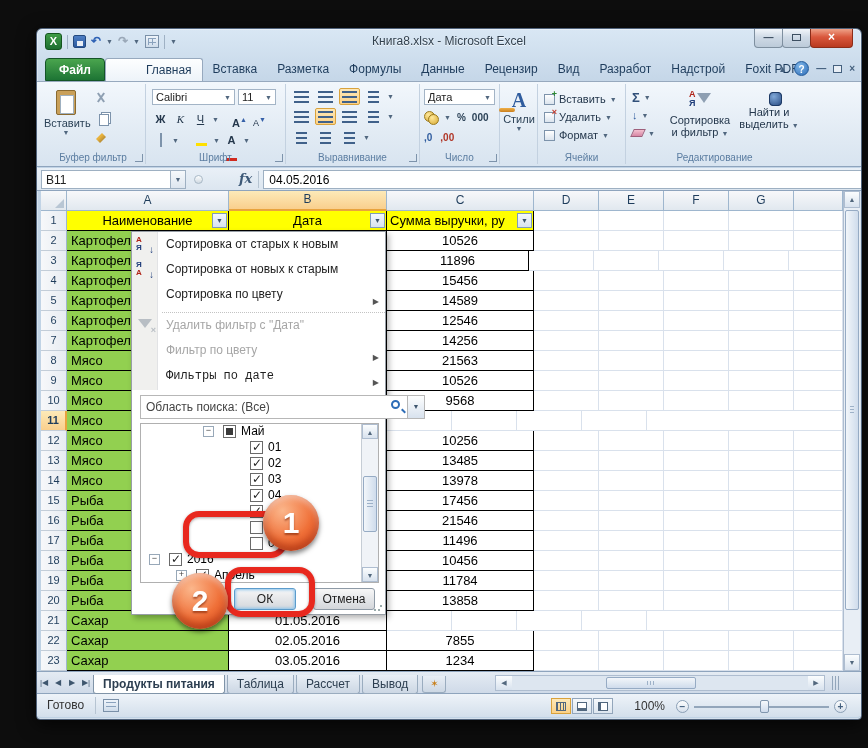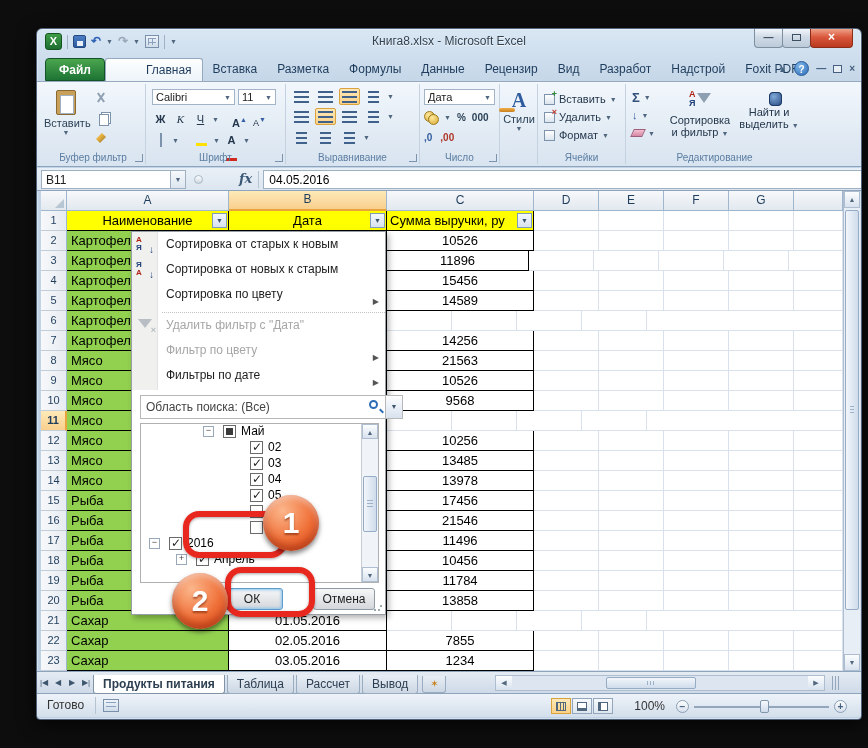--- a/index.html
+++ b/index.html
@@ -132,36 +132,36 @@
   .mitem { position:relative; height:25px; font-size:12px; color:#1e1e1e; line-height:24px; padding-left:34px; }
   .mitem.dis { color:#a6a6a6; }
   .msep { height:6px; margin-left:30px; border-bottom:1px dotted #c3c3c3; margin-bottom:0; }
   .subarrow { position:absolute; right:6px; top:8px; font-size:8px; color:#555; }
   .micon { position:absolute; left:4px; top:3px; width:20px; height:19px; }
   .micon .ltrs { position:absolute; left:0; top:1px; font:bold 8px/8px "Liberation Sans",sans-serif; }
   .micon .ra { color:#b02418; display:block; } .micon .rb { color:#1f3d7a; display:block; }
   .micon .dar { position:absolute; right:2px; top:3px; color:#1f3d7a; font-size:10px; }
   .micon .fun { position:absolute; left:2px; top:3px; width:0; height:0; border-left:7px solid transparent; border-right:7px solid transparent; border-top:9px solid #b8bec4; }
   .micon .funx { position:absolute; right:0; bottom:0; color:#b8bec4; font:bold 9px/9px "Liberation Sans",sans-serif; }
-  .fsearch { position:absolute; left:8px; top:163px; width:263px; height:24px; border:1px solid #b7b7b7; background:#fff; }
+  .fsearch { position:absolute; left:8px; top:163px; width:285px; height:24px; border:1px solid #b7b7b7; background:#fff; }
   .fsearch-text { position:absolute; left:5px; top:4px; font-size:12px; color:#444; }
   .mag { position:absolute; right:24px; top:4px; width:9px; height:9px; border:2px solid #2e6db7; border-radius:50%; }
   .mag::after { content:""; position:absolute; left:8px; top:8px; width:5px; height:2px; background:#2e6db7; transform:rotate(45deg); }
   .fsearch-drop { position:absolute; right:0; top:0; width:17px; height:22px; background:linear-gradient(#fdfefe,#d8e2ee); border-left:1px solid #b7b7b7; text-align:center; font-size:7px; color:#3e566e; line-height:21px; }
   .flist { position:absolute; left:8px; top:191px; width:239px; height:160px; border:1px solid #b0b0b0; background:#fff; overflow:hidden; }
   .trow { position:relative; height:16px; font-size:12px; color:#000; line-height:15px; }
   .exp { position:absolute; top:2px; width:11px; height:11px; border:1px solid #98a8b8; background:#fff; font:9px/9px "Liberation Mono",monospace; text-align:center; color:#444; }
   .tcb { position:absolute; top:1px; width:13px; height:13px; border:1px solid #6a6a6a; background:#fff; }
   .tcb.checked::after { content:"✓"; position:absolute; left:1px; top:-2px; font:bold 12px/14px "DejaVu Sans",sans-serif; color:#222; }
   .tcb.mixed::after { content:""; position:absolute; left:2px; top:2px; width:7px; height:7px; background:#3a3a3a; }
   .tlabel { position:absolute; top:0; }
   .flscroll { position:absolute; right:0; top:0; bottom:0; width:17px; background:#f0f3f7; border-left:1px solid #c6cdd5; }
   .flthumb { position:absolute; left:1px; right:1px; top:52px; height:56px; background:linear-gradient(90deg,#f2f6fa,#cfdcec); border:1px solid #96abc4; border-radius:2px; }
   .flthumb::after { content:""; position:absolute; left:3px; right:3px; top:50%; height:7px; margin-top:-4px; background:repeating-linear-gradient(to bottom,#9db1c8 0 1px,transparent 1px 3px); }
-  .fbtns { position:absolute; left:0; right:10px; top:356px; height:22px; display:flex; justify-content:flex-end; gap:30px; }
+  .fbtns { position:absolute; left:0; right:10px; top:356px; height:22px; display:flex; justify-content:flex-end; gap:17px; }
   .dbtn { width:62px; height:22px; border:1px solid #8e9aa6; border-radius:3px; background:linear-gradient(#f7f7f7,#e3e5e8 55%,#d4d7db); font-size:12px; color:#1e1e1e; text-align:center; line-height:20px; }
   .dbtn.ok { border-color:#5c9ccc; box-shadow:0 0 3px 1px #8cc4ec inset; }
   .fgrip { position:absolute; right:2px; bottom:2px; width:10px; height:10px; background:
      radial-gradient(circle 1px at 2px 8px,#9aa 99%,transparent), radial-gradient(circle 1px at 6px 8px,#9aa 99%,transparent),
      radial-gradient(circle 1px at 8px 4px,#9aa 99%,transparent), radial-gradient(circle 1px at 6px 4px,transparent 99%,transparent); }
 
   
   .co-rect { position:absolute; border:6px solid #e8281e; border-radius:16px; box-shadow:0 1px 3px rgba(0,0,0,.35), inset 0 1px 3px rgba(0,0,0,.35); z-index:60; }
   .co-circle { position:absolute; width:56px; height:56px; border-radius:50%;
      background:radial-gradient(circle at 35% 28%,#fbb68b,#f07038 55%,#dd4a1e);
@@ -496,20 +496,21 @@
           <div class="cell plain" style="width: 65px;"></div>
           <div class="cell plain" style="width: 65px;"></div>
           <div class="cell plain" style="width: 65px;"></div>
           <div class="cell plain" style="width: 65px;"></div>
           <div class="cell plain" style="flex: 1 1 0%;"></div>
         </div>
         <div class="grow">
           <div class="rn">6</div>
           <div class="cell tbl name" style="width: 162px;">Картофель</div>
           <div class="cell tbl ctr" style="width: 158px;"></div>
+          <div class="cell tbl ctr" style="width: 147px;">12546</div>
           <div class="cell plain" style="width: 65px;"></div>
           <div class="cell plain" style="width: 65px;"></div>
           <div class="cell plain" style="width: 65px;"></div>
           <div class="cell plain" style="width: 65px;"></div>
           <div class="cell plain" style="flex: 1 1 0%;"></div>
         </div>
         <div class="grow">
           <div class="rn">7</div>
           <div class="cell tbl name" style="width: 162px;">Картофель</div>
           <div class="cell tbl ctr" style="width: 158px;"></div>
@@ -720,33 +721,37 @@
             </span>
             <span class="dar">↓</span>
           </div></div>
         <div class="mitem"><div style="display: inline;">Сортировка по цвету</div><div class="subarrow">▶</div></div>
         <div class="msep"></div>
         <div class="mitem dis"><div style="display: inline;">Удалить фильтр с "Дата"</div><div class="micon">
             <span class="fun"></span>
             <span class="funx">×</span>
           </div></div>
         <div class="mitem dis"><div style="display: inline;">Фильтр по цвету</div><div class="subarrow">▶</div></div>
-        <div class="mitem"><div style="display: inline;">Фильтры по дате</div><div class="subarrow">▶</div></div>
+        <div class="mitem"><div style="display: inline; font-family: Liberation Mono, monospace;">Фильтры по дате</div><div class="subarrow">▶</div></div>
       </div>
     <div class="fsearch">
       <span class="fsearch-text">Область поиска: (Все)</span>
       <span class="mag"></span>
       <span class="fsearch-drop">▼</span>
     </div>
     <div class="flist">
       <div id="tree">
           <div class="trow">
             <div class="exp" style="left: 62px;">−</div>
             <div class="tcb mixed" style="left: 82px;"></div>
             <div class="tlabel" style="left: 100px;">Май</div>
+          </div>
+          <div class="trow">
+            <div class="tcb checked" style="left: 109px;"></div>
+            <div class="tlabel" style="left: 127px;">01</div>
           </div>
           <div class="trow">
             <div class="tcb checked" style="left: 109px;"></div>
             <div class="tlabel" style="left: 127px;">02</div>
           </div>
           <div class="trow">
             <div class="tcb checked" style="left: 109px;"></div>
             <div class="tlabel" style="left: 127px;">03</div>
           </div>
           <div class="trow">

